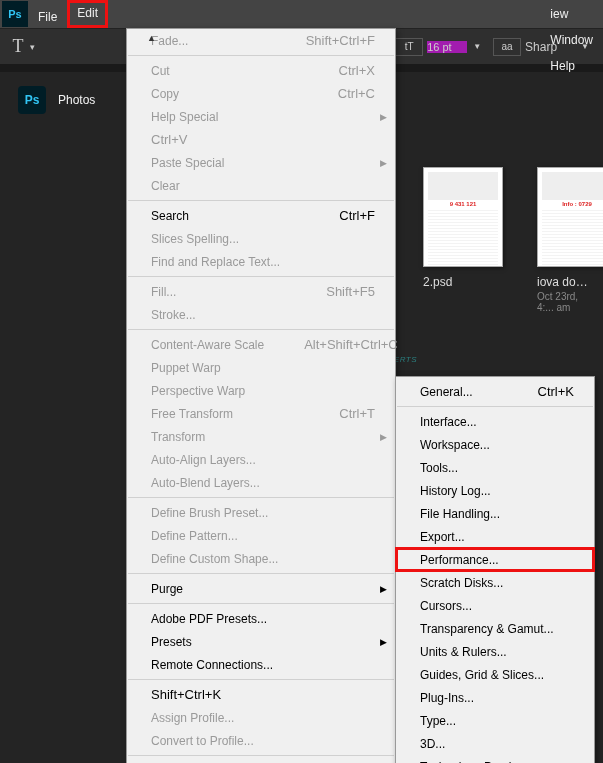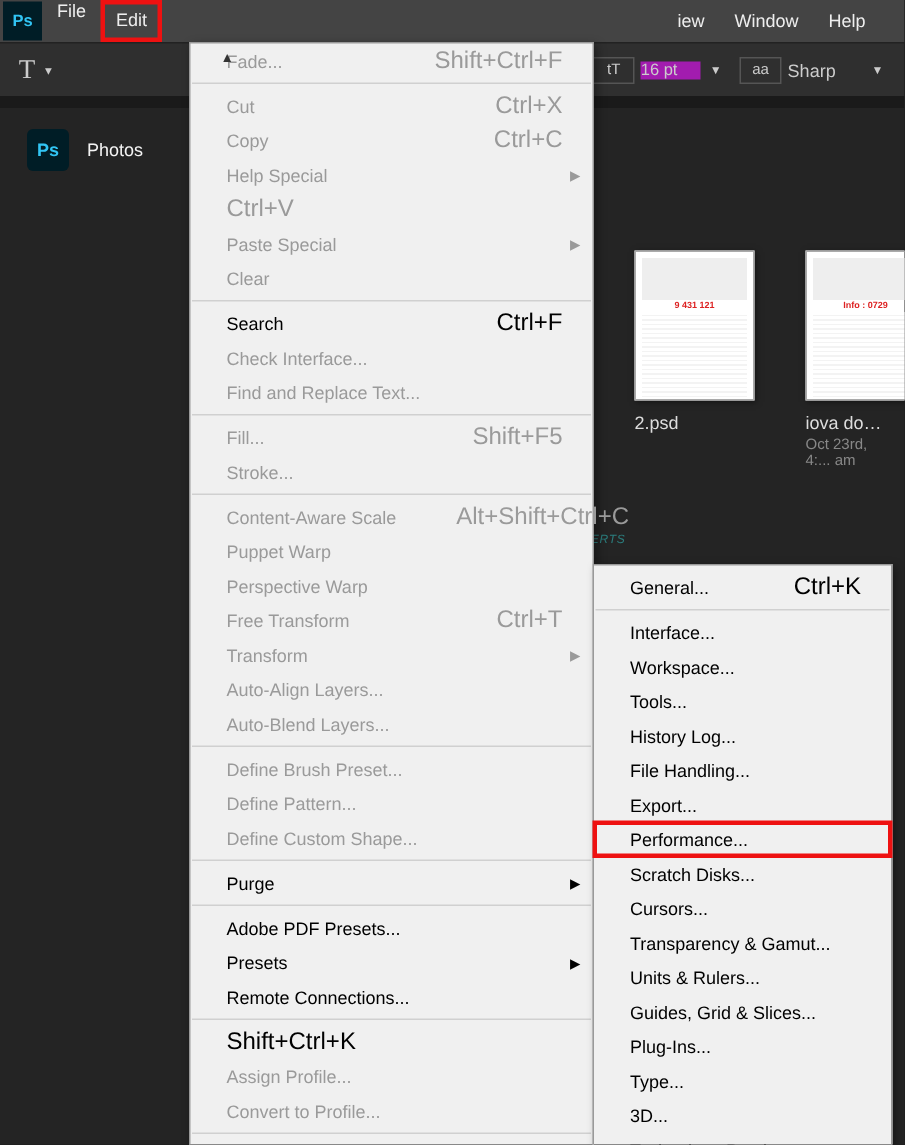--- a/index.html
+++ b/index.html
@@ -1,20 +1,20 @@
 <!DOCTYPE html>
 <html><head>
 <meta charset="utf-8">
 <style>
 * { margin:0; padding:0; box-sizing:border-box; font-family:"Segoe UI",Tahoma,sans-serif; font-size:12px; -webkit-font-smoothing:antialiased; }
 body { width:603px; height:763px; background:#1a1a1a; position:relative; overflow:hidden; }
 .chrome { position:absolute; top:0; left:0; right:0; display:flex; align-items:center; background:#444; height:28px; color:#eee; }
 .app-icon { width:26px; height:26px; background:#001d26; display:flex; align-items:center; justify-content:center; color:#31c5f4; font-weight:bold; font-size:11px; margin-left:2px; }
 .menubar { display:flex; height:28px; }
-.menubar span { padding:0 10px; color:#eee; cursor:default; }
+.menubar span { padding:10px 10px; color:#eee; cursor:default; }
 .hl-red { border:3px solid #e11; padding:3px 7px !important; }
 .toolbar { position:absolute; top:28px; left:0; right:0; height:36px; background:#2f2f2f; display:flex; align-items:center; color:#ccc; border-top:1px solid #222; }
 .toolbar .tool { width:36px; text-align:center; font-size:18px; font-family:serif; }
 .toolbar .caret { font-size:9px; margin-left:-6px; margin-right:8px; }
 .toolbar .field { margin-left:6px; display:flex; align-items:center; }
 .toolbar .field .lab { width:28px; height:18px; border:1px solid #555; display:flex; align-items:center; justify-content:center; font-size:10px; margin-right:4px; }
 .toolbar input.num { width:40px; background:#a21caf; border:none; color:#ccc; font-size:11px; }
 .toolbar .dd { font-size:8px; padding:0 6px; }
 .home { position:absolute; top:72px; left:0; right:0; bottom:0; background:#242424; }
 .home .title { display:flex; align-items:center; padding:14px 18px; color:#f4f4f4; font-size:20px; font-weight:300; }
@@ -29,21 +29,21 @@
 .watermark { position:absolute; left:190px; top:310px; display:flex; align-items:center; opacity:.7; pointer-events:none; z-index:5; }
 .watermark .toon { width:60px; height:70px; border-radius:50% 50% 40% 40%; background:radial-gradient(circle at 40% 30%,#f6d7b0 0 30%,transparent 31%),#3a7; position:relative; }
 .watermark .txt { margin-left:6px; }
 .watermark .txt .t1 { font-size:24px; font-weight:700; color:#2ea3a3; font-style:italic; letter-spacing:1px; }
 .watermark .txt .t2 { font-size:8px; color:#2ea3a3; font-style:italic; letter-spacing:.5px; }
 
 .menu { position:absolute; background:#f0f0f0; border:1px solid #999; box-shadow:2px 2px 6px rgba(0,0,0,.4); color:#000; z-index:10; }
 .menu .row { display:flex; align-items:center; height:23px; padding:0 20px 0 24px; white-space:nowrap; cursor:default; }
 .menu .row.disabled { color:#9a9a9a; }
 .menu .row .lab { flex:1; padding-right:40px; }
-.menu .row .sc { color:#000; font-size:16px; }
+.menu .row .sc { color:#000; font-size:13px; }
 .menu .row.disabled .sc { color:#9a9a9a; }
 .menu .row .arr { position:absolute; right:8px; font-size:9px; }
 .menu hr { border:none; border-top:1px solid #d0d0d0; margin:3px 1px; }
 .menu .row.hl { outline:3px solid #e11; outline-offset:-2px; }
 .edit-menu { top:28px; left:126px; width:270px; }
 .pref-menu { top:376px; left:395px; width:200px; padding:3px 0; }
 .edit-menu .caret-up { position:absolute; top:4px; left:20px; font-size:9px; color:#333; }
 </style>
 </head>
 <body>
@@ -65,21 +65,21 @@
       <input class="num" value="16 pt" style="">
       <span class="dd">▼</span>
     </div>
     <div class="field">
       <div class="lab">aa</div>
       <span style="width:50px;">Sharp</span>
       <span class="dd">▼</span>
     </div>
   </div>
 
-  <div style="position:absolute; top:-28px; right:16px; display:flex; color:#eee;">
+  <div style="position:absolute; top:-28px; right:0; display:flex; color:#eee;flex-direction:column;">
     <span style="padding:6px 10px;">iew</span>
     <span style="padding:6px 10px;">Window</span>
     <span style="padding:6px 10px;">Help</span>
   </div>
 </div>
 
 <div class="home">
   <div class="title">
     <div class="mini">Ps</div>
     <span>Photos</span>
@@ -142,21 +142,21 @@
     </div>
     <div class="row disabled">
       <span class="lab">Clear</span>
     </div>
     <hr>
     <div class="row">
       <span class="lab">Search</span>
       <span class="sc">Ctrl+F</span>
     </div>
     <div class="row disabled">
-      <span class="lab">Check Interface...</span>
+      <span class="lab">Slices Spelling...</span>
     </div>
     <div class="row disabled">
       <span class="lab">Find and Replace Text...</span>
     </div>
     <hr>
     <div class="row disabled">
       <span class="lab">Fill...</span>
       <span class="sc">Shift+F5</span>
     </div>
     <div class="row disabled">

